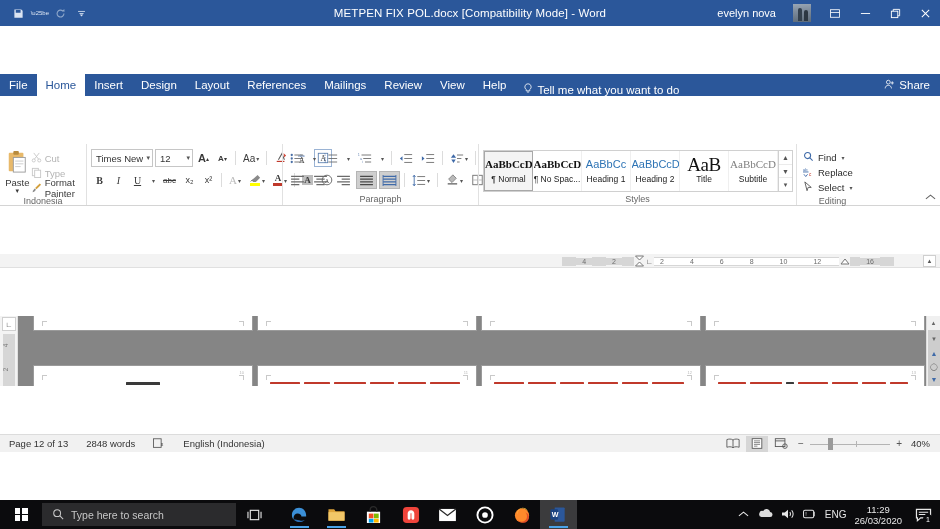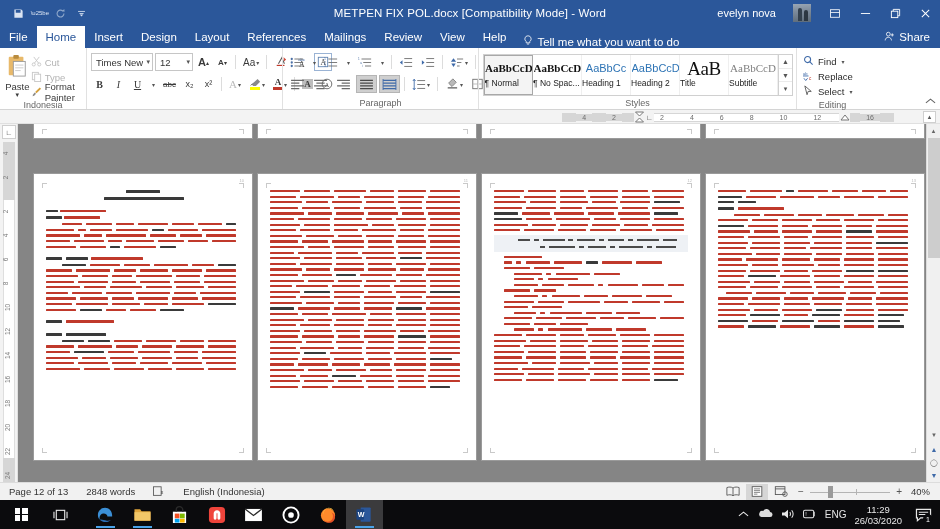--- a/index.html
+++ b/index.html
@@ -3,21 +3,21 @@
 <meta charset="utf-8">
 <style>
   * { box-sizing: border-box; margin:0; padding:0; }
   html,body { width:940px; height:529px; overflow:hidden; }
   body {
     font-family: "Liberation Sans", sans-serif;
     font-size: 11px;
     background:#fff;
     -webkit-font-smoothing: antialiased;
   }
-  .app { width:940px; height:529px; position:relative; display:flex; flex-direction:column; }
+  .app { width:940px; height:529px; position:relative; display:flex; flex-direction:column;gap:48px; }
 
   
   .titlebar {
     height:26px; background:#2b579a; color:#fff;
     display:flex; align-items:center; position:relative; flex:0 0 26px;
   }
   .qat { display:flex; align-items:center; gap:1px; padding-left:8px; }
   .qat .qbtn {
     width:20px; height:20px; display:flex; align-items:center; justify-content:center;
     color:#dbe4f2; font-size:12px; line-height:1; border-radius:2px;
@@ -117,21 +117,21 @@
   .g-styles { width:318px; }
   .style-gal {
     display:flex; border:1px solid #d0d0d0; height:42px; background:#fff; margin-top:1px;
   }
   .style-item {
     width:49px; display:flex; flex-direction:column; align-items:center;
     justify-content:center; border-right:1px solid #efefef;
   }
   .style-item.sel { border:1px solid #a8a8a8; background:#f4f4f4; }
   .style-prev { font-size:11px; line-height:13px; white-space:nowrap; overflow:hidden; width:47px; text-align:center; }
-  .style-name { font-size:8.5px; color:#222; margin-top:3px; white-space:nowrap; overflow:hidden; width:48px; text-align:left; }
+  .style-name { font-size:8.5px; color:#222; margin-top:3px; white-space:nowrap; overflow:hidden; width:48px; text-align:center; }
   .sp-normal { font-weight:bold; color:#111; font-family:"Liberation Serif", serif; }
   .sp-nospace { font-weight:bold; color:#111; font-family:"Liberation Serif", serif; }
   .sp-h1 { color:#2e74b5; font-family:"Liberation Sans", sans-serif; }
   .sp-h2 { color:#2e74b5; font-family:"Liberation Sans", sans-serif; }
   .sp-title { color:#111; font-size:19px; font-family:"Liberation Serif", serif; letter-spacing:-.5px;}
   .sp-sub { color:#7f7f7f; font-family:"Liberation Serif", serif; }
   .gal-scroll { width:14px; display:flex; flex-direction:column; border-left:1px solid #d0d0d0; }
   .gal-scroll div { flex:1; display:flex; align-items:center; justify-content:center; font-size:7px; color:#555; }
   .gal-scroll div + div { border-top:1px solid #ebebeb; }
 
@@ -1789,20 +1789,29 @@
 
   <div class="taskbar">
     <div class="start">
       <span class="win-logo">
           <span></span>
           <span></span>
           <span></span>
           <span></span>
         </span>
     </div>
+    <div class="search-box">
+      <span>
+        <svg width="12" height="12" viewBox="0 0 14 14">
+            <circle cx="6" cy="6" r="4" fill="none" stroke="#c7c7c7" stroke-width="1.2"></circle>
+            <path d="M9 9l4 4" stroke="#c7c7c7" stroke-width="1.2"></path>
+          </svg>
+      </span>
+      <span>Type here to search</span>
+    </div>
     <div class="tb-ico">
       <svg width="15" height="14" viewBox="0 0 16 15">
           <rect x="3.5" y="2.5" width="9" height="10" fill="none" stroke="#e7e7e7" stroke-width="1.2"></rect>
           <path d="M1 4v7M15 4v7" stroke="#e7e7e7" stroke-width="1.2"></path>
         </svg>
     </div>
     <div class="tasks">
       <div class="tb-ico">
         <svg width="19" height="19" viewBox="0 0 20 20">
             <path d="M17 11c0-5-3.5-8-7.5-8C5 3 2 6.5 2 10.5c0 2 .8 3.8 2 5-1-3.5 1-6.5 4-6.5 2.5 0 4 1.5 4 3H17z" fill="#3b8fd6"></path>

